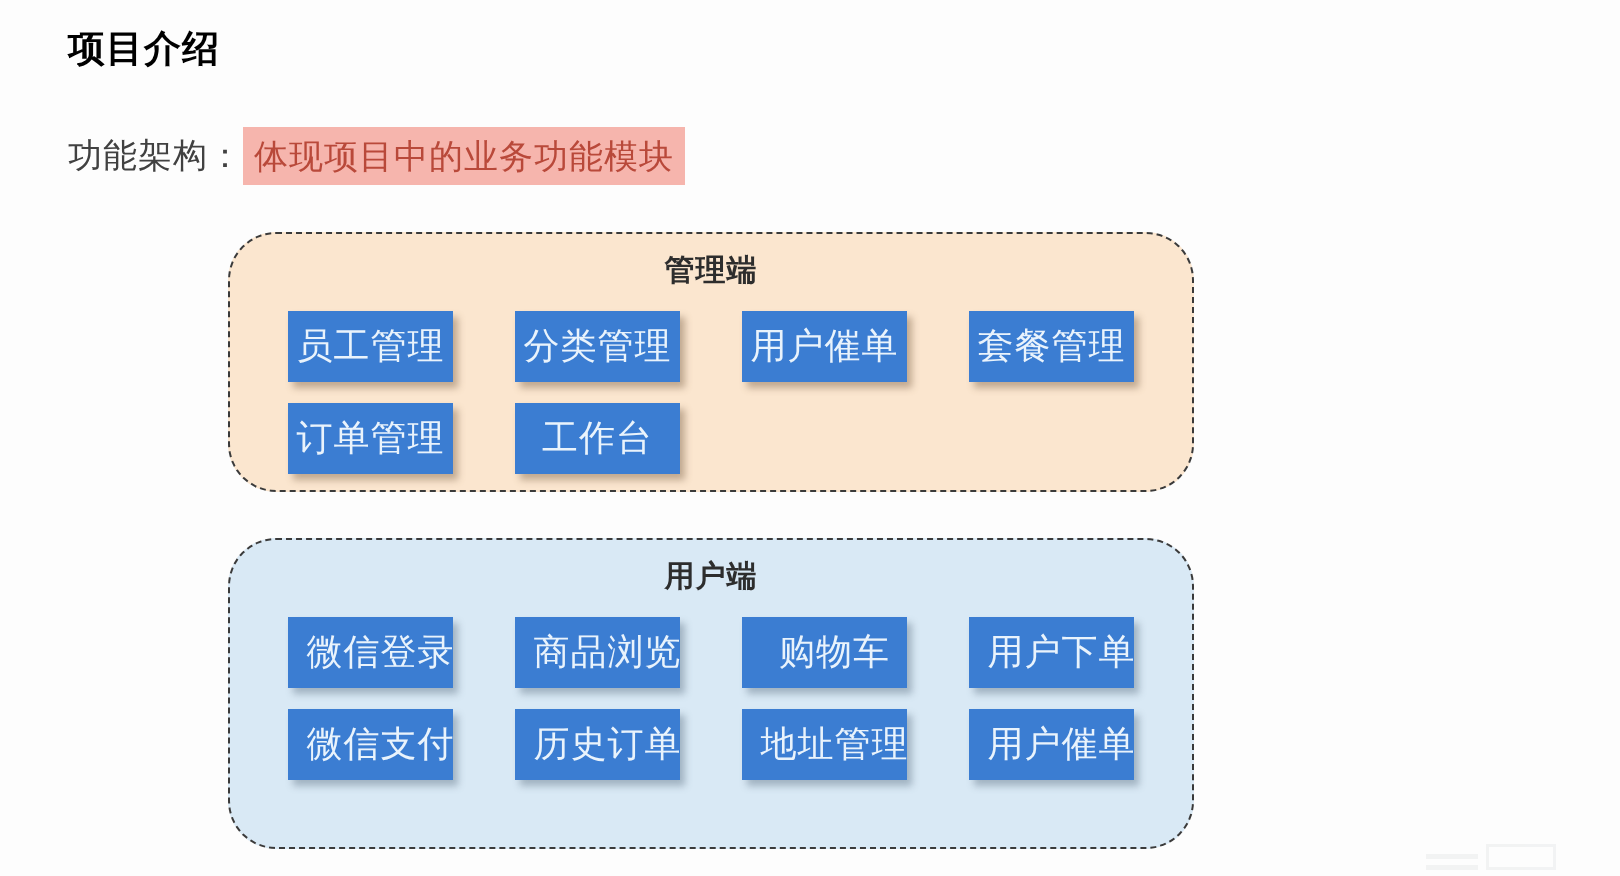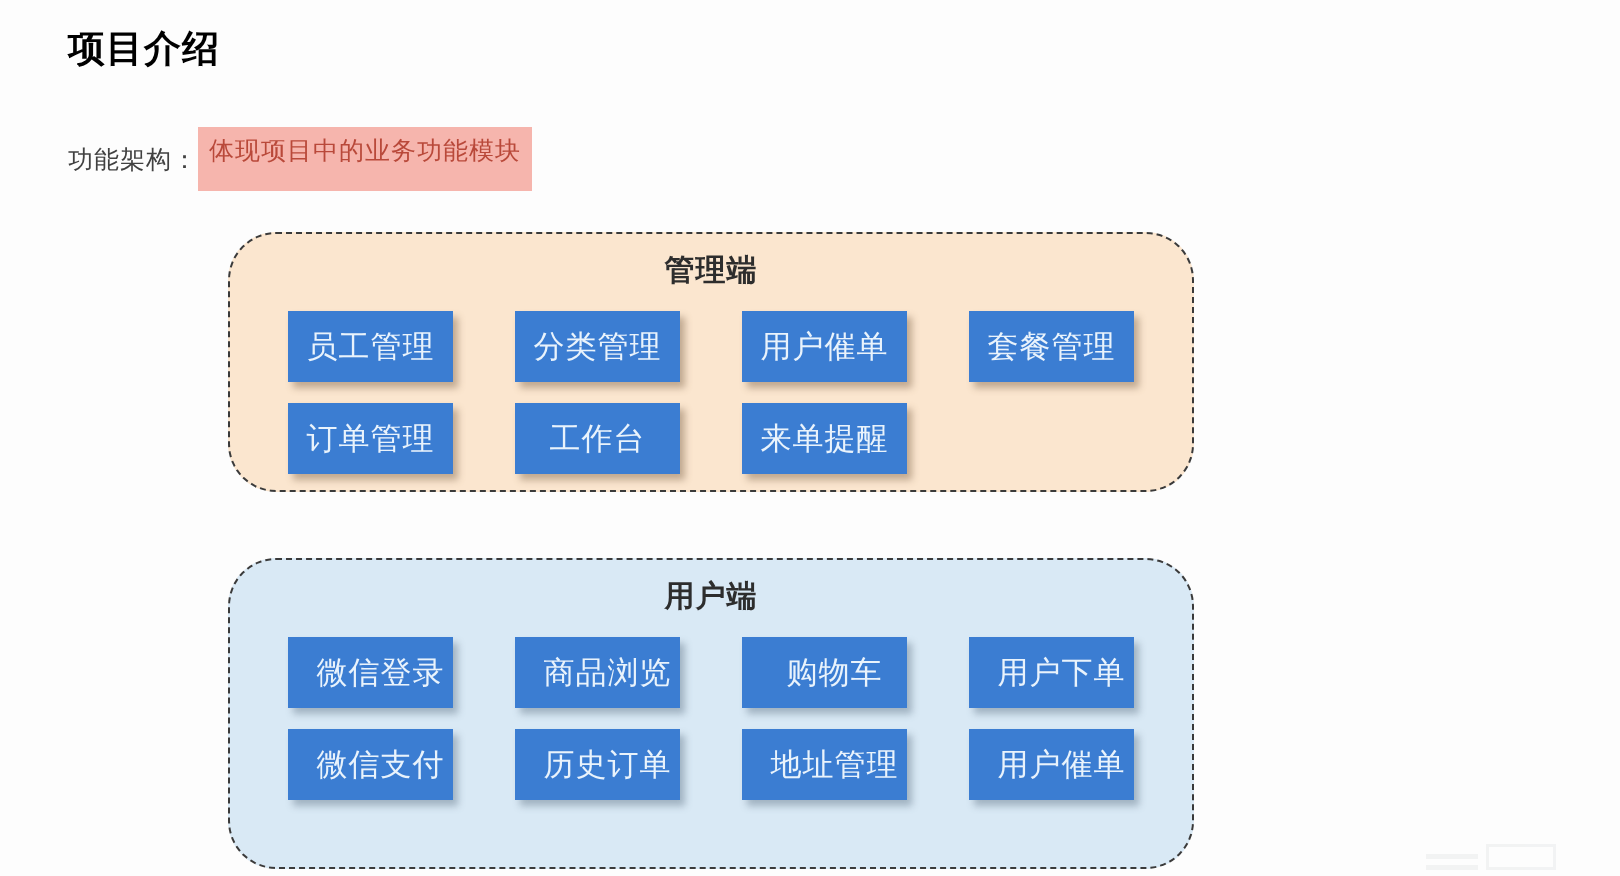--- a/index.html
+++ b/index.html
@@ -24,40 +24,40 @@
     font-weight: bold;
     letter-spacing: 1px;
     color: #000000;
   }
   .subtitle-row {
     position: absolute;
     left: 68px;
     top: 127px;
     display: flex;
     align-items: center;
-    font-size: 25px;
+    font-size: 34px;
   }
   .subtitle-label {
     color: #414141;
     letter-spacing: 1px;
   }
   .subtitle-highlight {
     background: #f6b5ad;
     color: #b9493a;
-    padding: 7px 11px 24px 11px;
+    padding: 7px 11px 5px 11px;
     letter-spacing: 1px;
   }
   .panels {
     position: absolute;
     left: 228px;
     top: 232px;
     width: 966px;
     display: flex;
     flex-direction: column;
-    gap: 66px;
+    gap: 46px;
   }
   .panel {
     border: 2px dashed #3a3a3a;
     border-radius: 48px;
     padding: 12px 58px 24px 58px;
   }
   .panel-admin { background: #fbe6cf; height: 260px; }
   .panel-user  { background: #d9e9f5; height: 311px; }
   .panel-title {
     text-align: center;
@@ -71,21 +71,21 @@
     display: grid;
     grid-template-columns: repeat(4, 165px);
     justify-content: space-between;
     row-gap: 21px;
   }
   .module-block {
     width: 165px;
     height: 71px;
     background: #3b7dd2;
     color: #e9f3fc;
-    font-size: 31px;
+    font-size: 36px;
     letter-spacing: 1px;
     display: flex;
     align-items: center;
     justify-content: center;
     white-space: nowrap;
   }
   .panel-admin .module-block { box-shadow: 5px 6px 7px rgba(122, 96, 68, 0.45); }
   .panel-user  .module-block { box-shadow: 5px 6px 7px rgba(96, 116, 134, 0.45); padding-left: 20px; }
   .watermark {
     position: absolute;
@@ -118,21 +118,20 @@
 
     <section class="panel panel-admin">
       <div class="panel-title">管理端</div>
       <div class="module-grid">
         <div class="module-block">员工管理</div>
         <div class="module-block">分类管理</div>
         <div class="module-block">用户催单</div>
         <div class="module-block">套餐管理</div>
         <div class="module-block">订单管理</div>
         <div class="module-block">工作台</div>
-        <div class="module-block">来单提醒</div>
       </div>
     </section>
 
     <section class="panel panel-user">
       <div class="panel-title">用户端</div>
       <div class="module-grid">
         <div class="module-block">微信登录</div>
         <div class="module-block">商品浏览</div>
         <div class="module-block">购物车</div>
         <div class="module-block">用户下单</div>

